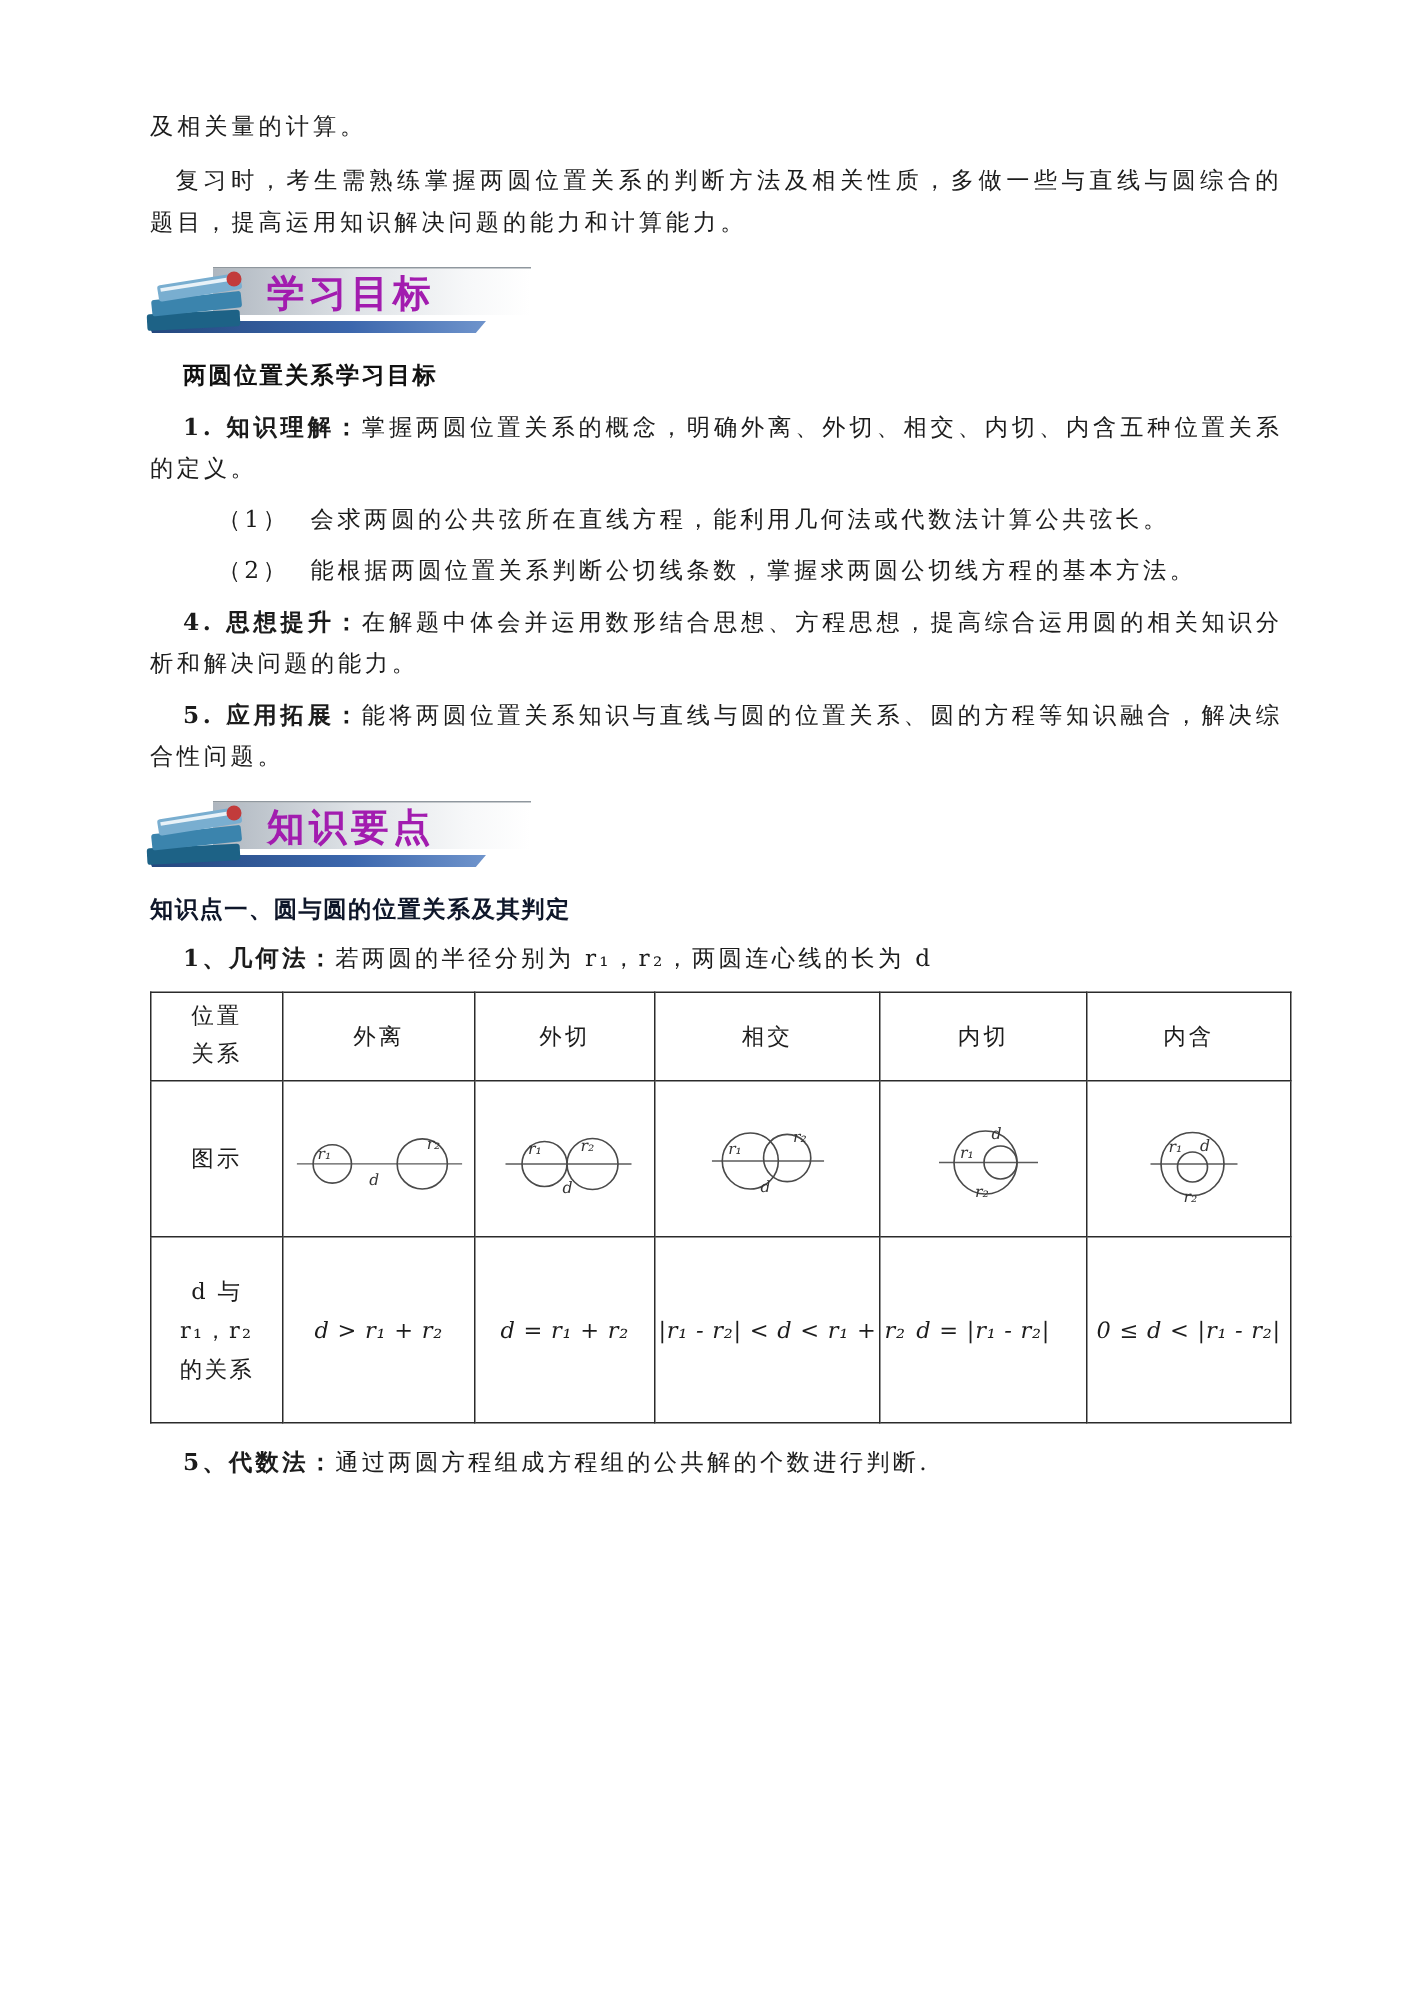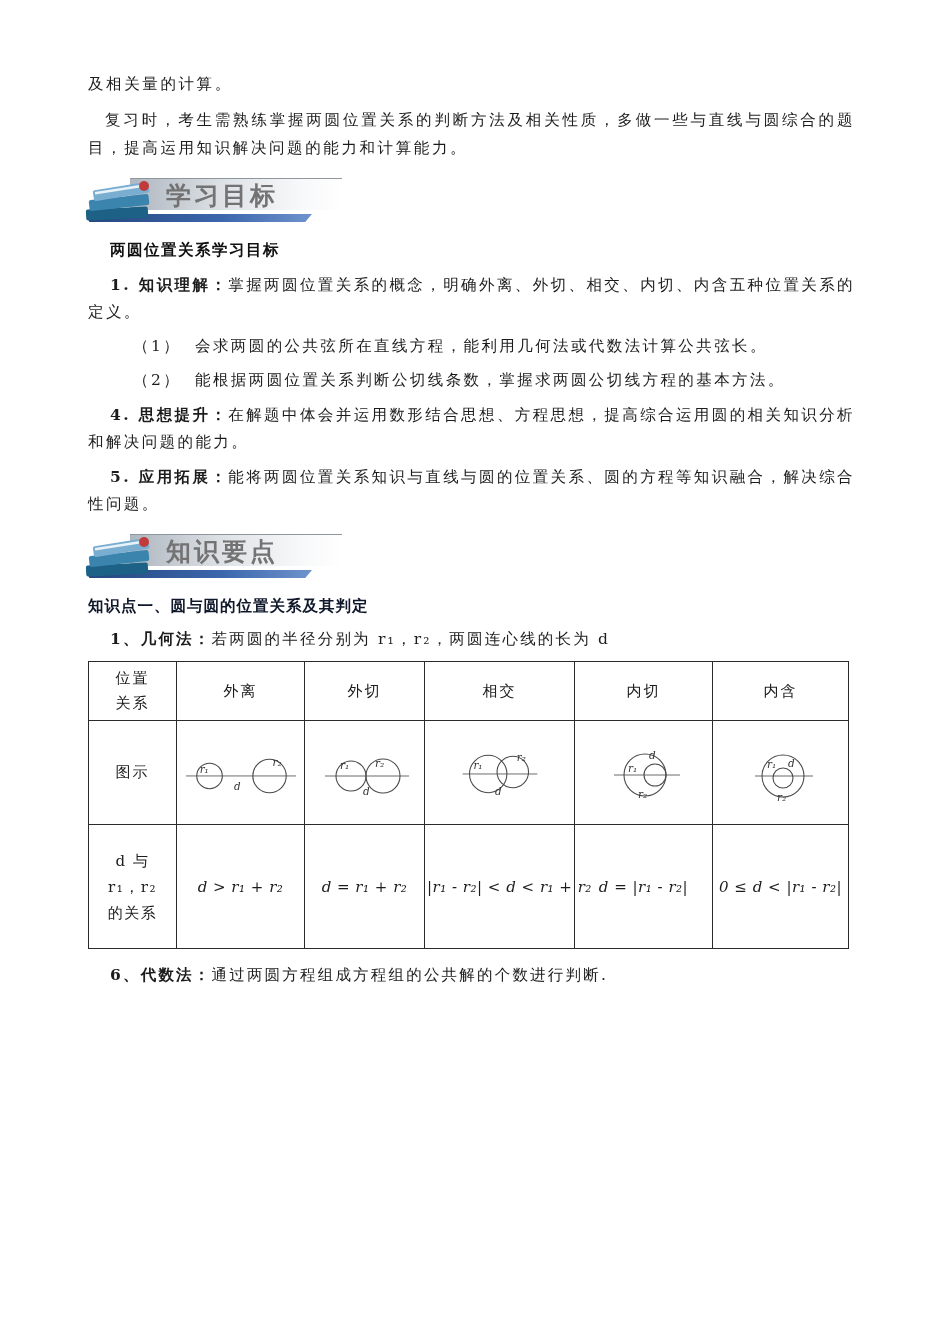--- a/index.html
+++ b/index.html
@@ -3,21 +3,21 @@
 <meta charset="utf-8">
 <style>
   * { margin: 0; padding: 0; box-sizing: border-box; }
   html, body { width: 950px; height: 1344px; }
   body {
     background: #ffffff;
     font-family: "DejaVu Serif", "Liberation Serif", serif;
     color: #1c1c1c;
     overflow: hidden;
   }
-  .page { padding: 70px 95px 0 40px; margin-left: 48px; }
+  .page { padding: 70px 95px 0 100px; }
 
   p.body-text {
     font-size: 15.5px;
     line-height: 28px;
     letter-spacing: 2.6px;
     margin-bottom: 8px;
     text-align: justify;
   }
   p.indent { text-indent: 1.1em; }
   p.body-text b { font-weight: bold; }
@@ -31,21 +31,21 @@
   }
   .banner-underline {
     position: absolute; left: 2px; top: 38px; width: 226px; height: 8px;
     background: linear-gradient(90deg, #24477d 0%, #3c67ad 60%, #6f94cc 100%);
     clip-path: polygon(0 0, 100% 0, 97% 100%, 1.5% 100%);
   }
   .banner-title {
     position: absolute; left: 82px; top: 3px;
     font-family: "DejaVu Sans", "Liberation Sans", sans-serif;
     font-weight: bold; font-size: 25px; letter-spacing: 3px;
-    color: #737373;
+    color: #a21caf;
   }
   .books { position: absolute; left: 0; top: 1px; width: 78px; height: 48px; }
 
   
   .goals-heading {
     font-family: Liberation Serif, serif;
     font-weight: bold; font-size: 15.5px; letter-spacing: 1.5px;
     margin: 2px 0 10px 22px; color: #111;
   }
   p.obj { font-size: 15.5px; line-height: 27px; letter-spacing: 2.4px; margin-bottom: 7px; text-indent: 22px; text-align: justify; }
@@ -65,21 +65,21 @@
   
   table.rel-table { border-collapse: collapse; table-layout: fixed; width: 760px; margin: 4px 0 12px 0; }
   table.rel-table td, table.rel-table th {
     border: 1px solid #2b2b2b; text-align: center; vertical-align: middle;
     font-weight: normal; font-size: 15px; letter-spacing: 2px; color: #1c1c1c;
     padding: 4px 2px;
   }
   tr.hdr-row { height: 56px; }
   tr.diagram-row { height: 104px; }
   tr.relation-row { height: 124px; }
-  .corner-text { display: inline-block; width: 38px; line-height: 25px; letter-spacing: 2px; }
+  .corner-text { display: inline-block; width: 38px; line-height: 25px; letter-spacing: 2px; font-family: Liberation Mono, monospace; }
   .relation-label { display: inline-block; width: 62px; line-height: 26px; letter-spacing: 1.5px; }
   .formula {
     font-family: "DejaVu Serif", serif; font-style: italic;
     font-size: 15px; letter-spacing: 0.5px; white-space: nowrap;
   }
   .diagram { display: block; margin: 0 auto; }
   .diagram circle { fill: none; stroke: #4a4a4a; stroke-width: 1.1; }
   .diagram line { stroke: #5a5a5a; stroke-width: 0.9; }
   .diagram text {
     font-family: "DejaVu Serif", serif; font-style: italic;
@@ -215,15 +215,15 @@
       <td><span class="relation-label">d 与 r₁，r₂ 的关系</span></td>
       <td><span class="formula">d &gt; r₁ + r₂</span></td>
       <td><span class="formula">d = r₁ + r₂</span></td>
       <td><span class="formula">|r₁ - r₂| &lt; d &lt; r₁ + r₂</span></td>
       <td><span class="formula">d = |r₁ - r₂|</span></td>
       <td><span class="formula">0 ≤ d &lt; |r₁ - r₂|</span></td>
     </tr>
   </tbody>
     </table>
 
-  <p class="method"><b>6、代数法：</b><span>通过两圆方程组成方程组的公共解的个数进行判断.</span></p>
+  <p class="method"><b>5、代数法：</b><span>通过两圆方程组成方程组的公共解的个数进行判断.</span></p>
 
 </div>
 
 </body></html>

